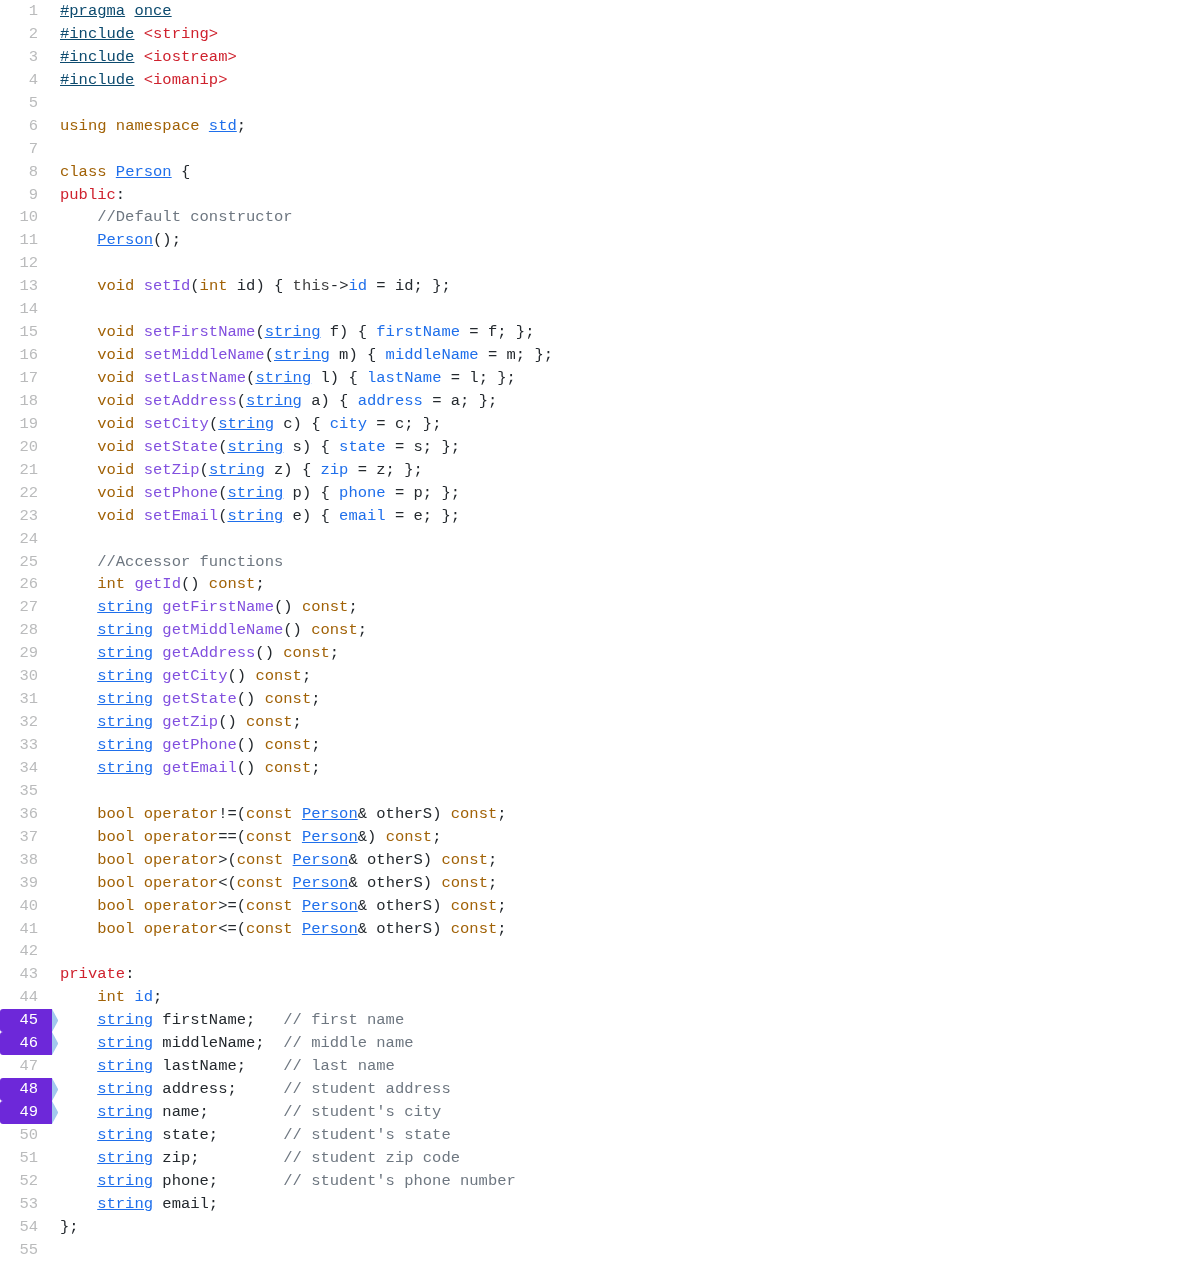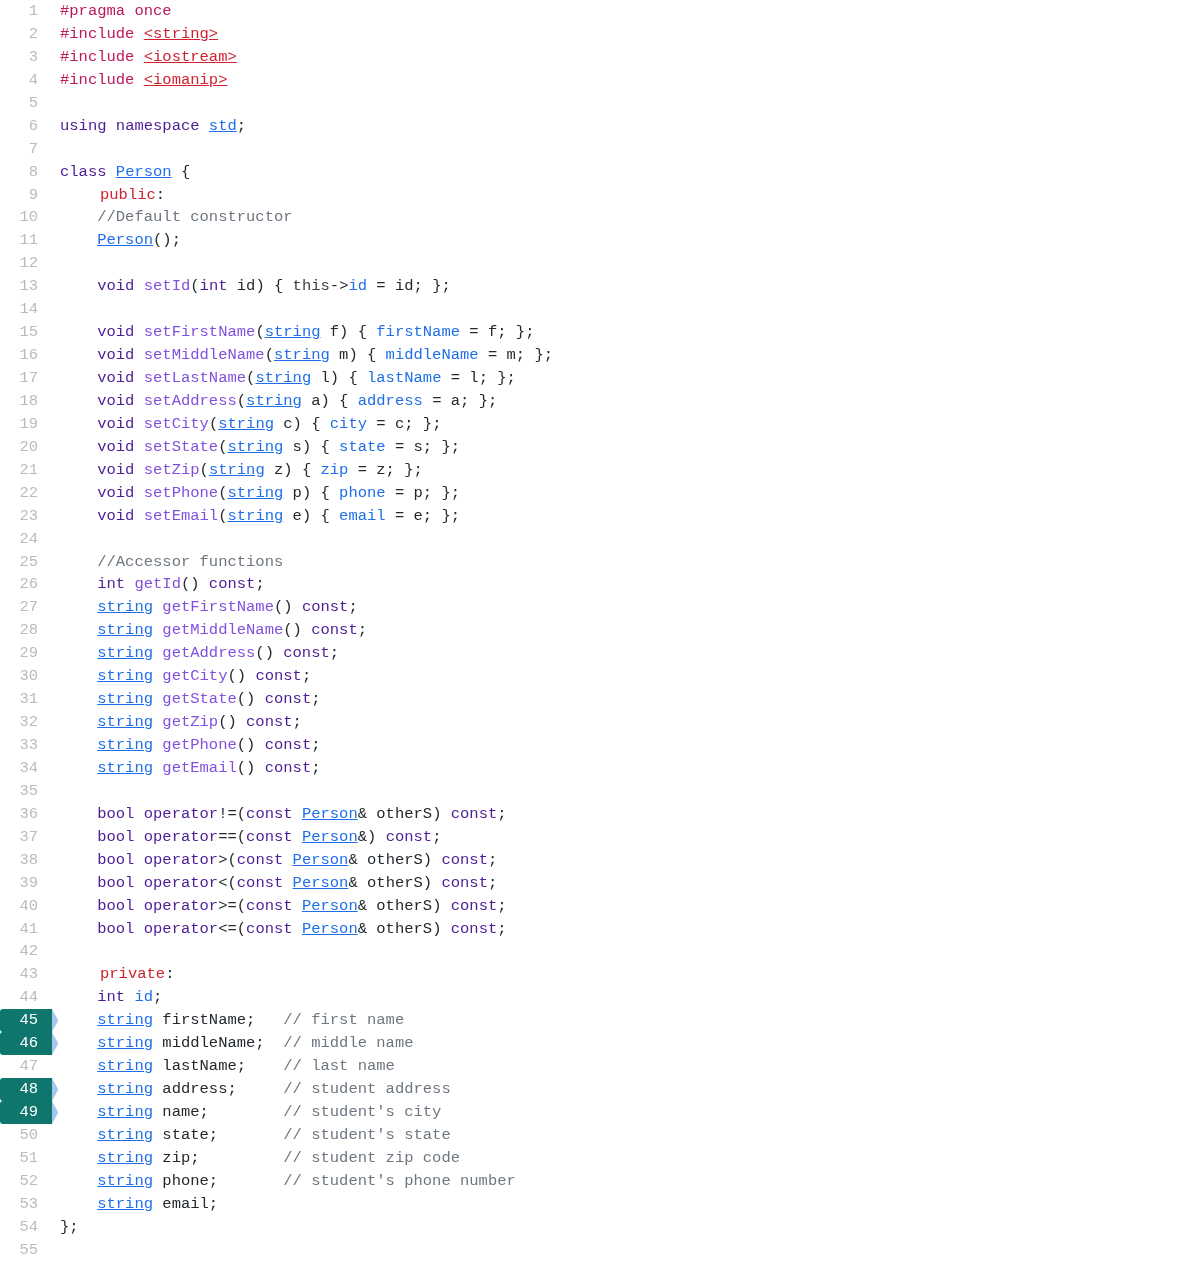--- a/index.html
+++ b/index.html
@@ -27,21 +27,21 @@
     display: block;
     padding: 0 14px 0 0;
     min-width: 52px;
     color: #babbbc;
     font-size: 15.5px;
     line-height: 1.48;
     position: relative;
   }
   .gutter-line.hl {
     color: #fff;
-    background: #0f766e;
+    background: #6d28d9;
     border-top-left-radius: 3px;
     border-bottom-left-radius: 3px;
   }
   .gutter-line.hl::after {
     content: "";
     position: absolute;
     right: -6px;
     top: 0;
     bottom: 0;
     width: 0;
@@ -52,28 +52,28 @@
   .code {
     flex: 1 1 auto;
     padding: 0 0 0 8px;
   }
   .code-line {
     display: block;
     white-space: pre;
     line-height: 1.48;
     min-height: 1.48em;
   }
-  .tok-dir  { color: #be185d; }   
-  .tok-inc  { color: #cf222e; text-decoration: underline; }   
-  .tok-kw   { color: #4c1d95; }   
+  .tok-dir  { color: #0c4a6e; text-decoration: underline; }   
+  .tok-inc  { color: #cf222e; }   
+  .tok-kw   { color: #a16207; }   
   .tok-mtd  { color: #8250df; }   
   .tok-typ  { color: #1f6feb; text-decoration: underline; }   
   .tok-fld  { color: #1f6feb; }   
   .tok-id   { color: #24292e; }   
-  .tok-acc  { color: #cf222e; margin-left: 40px; }   
+  .tok-acc  { color: #cf222e; }   
   .tok-cmt  { color: #6e7781; }   
   .tok-this { color: #404040; }   
 </style>
 </head>
 <body>
 
 <div class="code-wrap">
   <div class="gutter" id="gutter">
       <span class="gutter-line">1</span>
       <span class="gutter-line">2</span>

